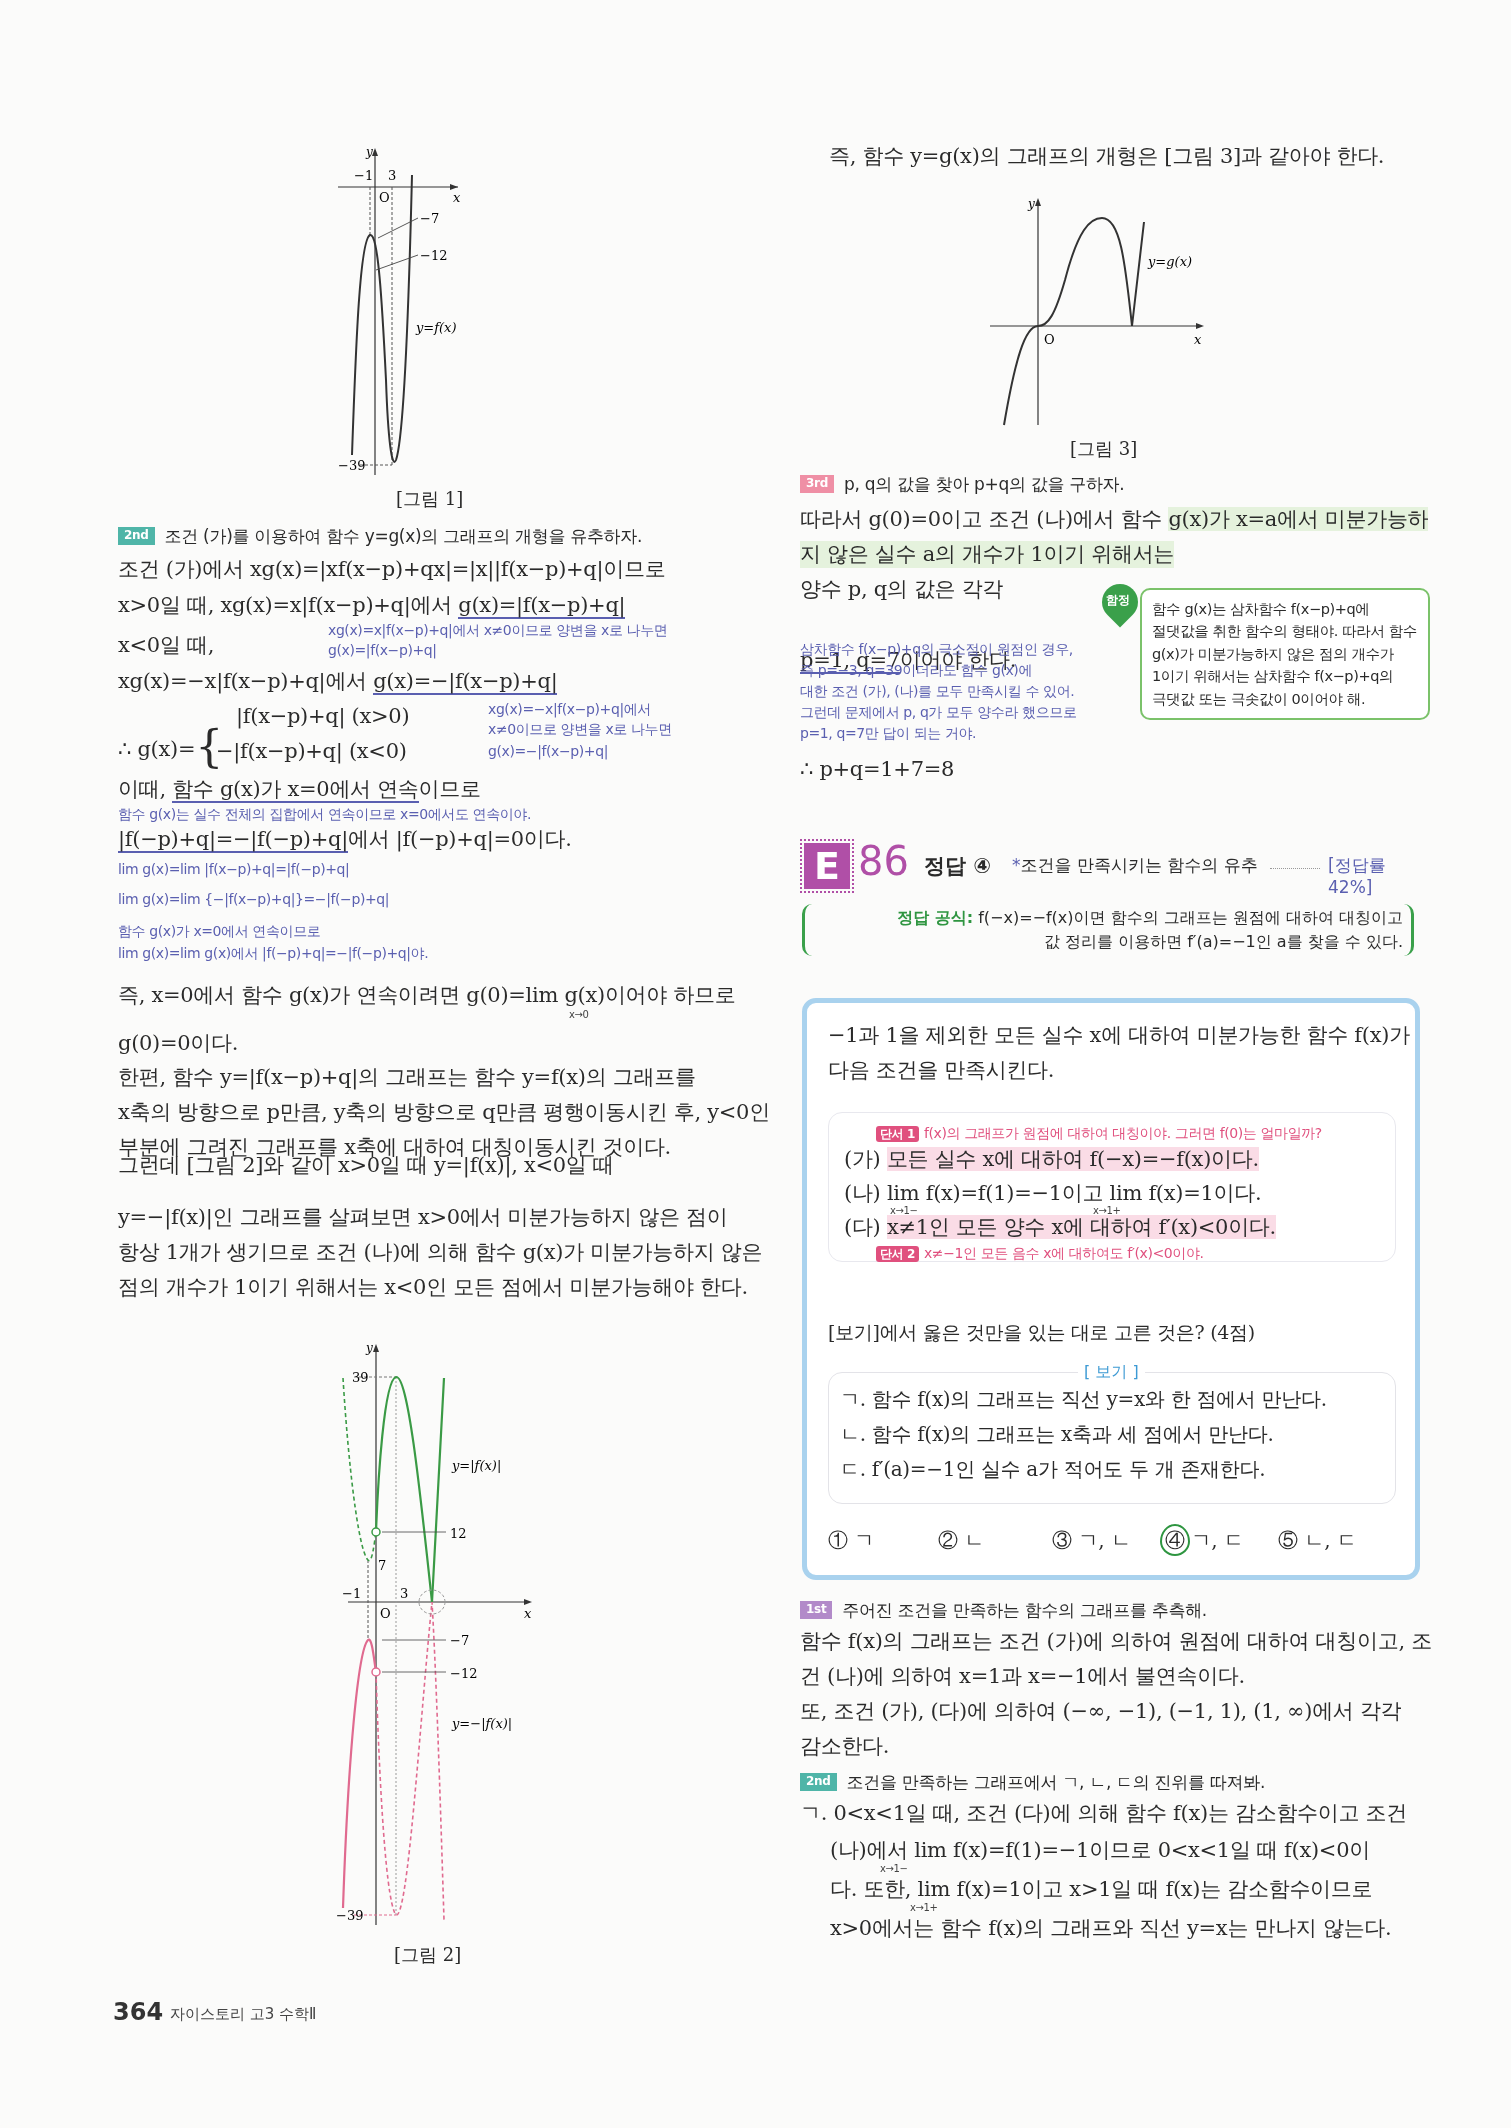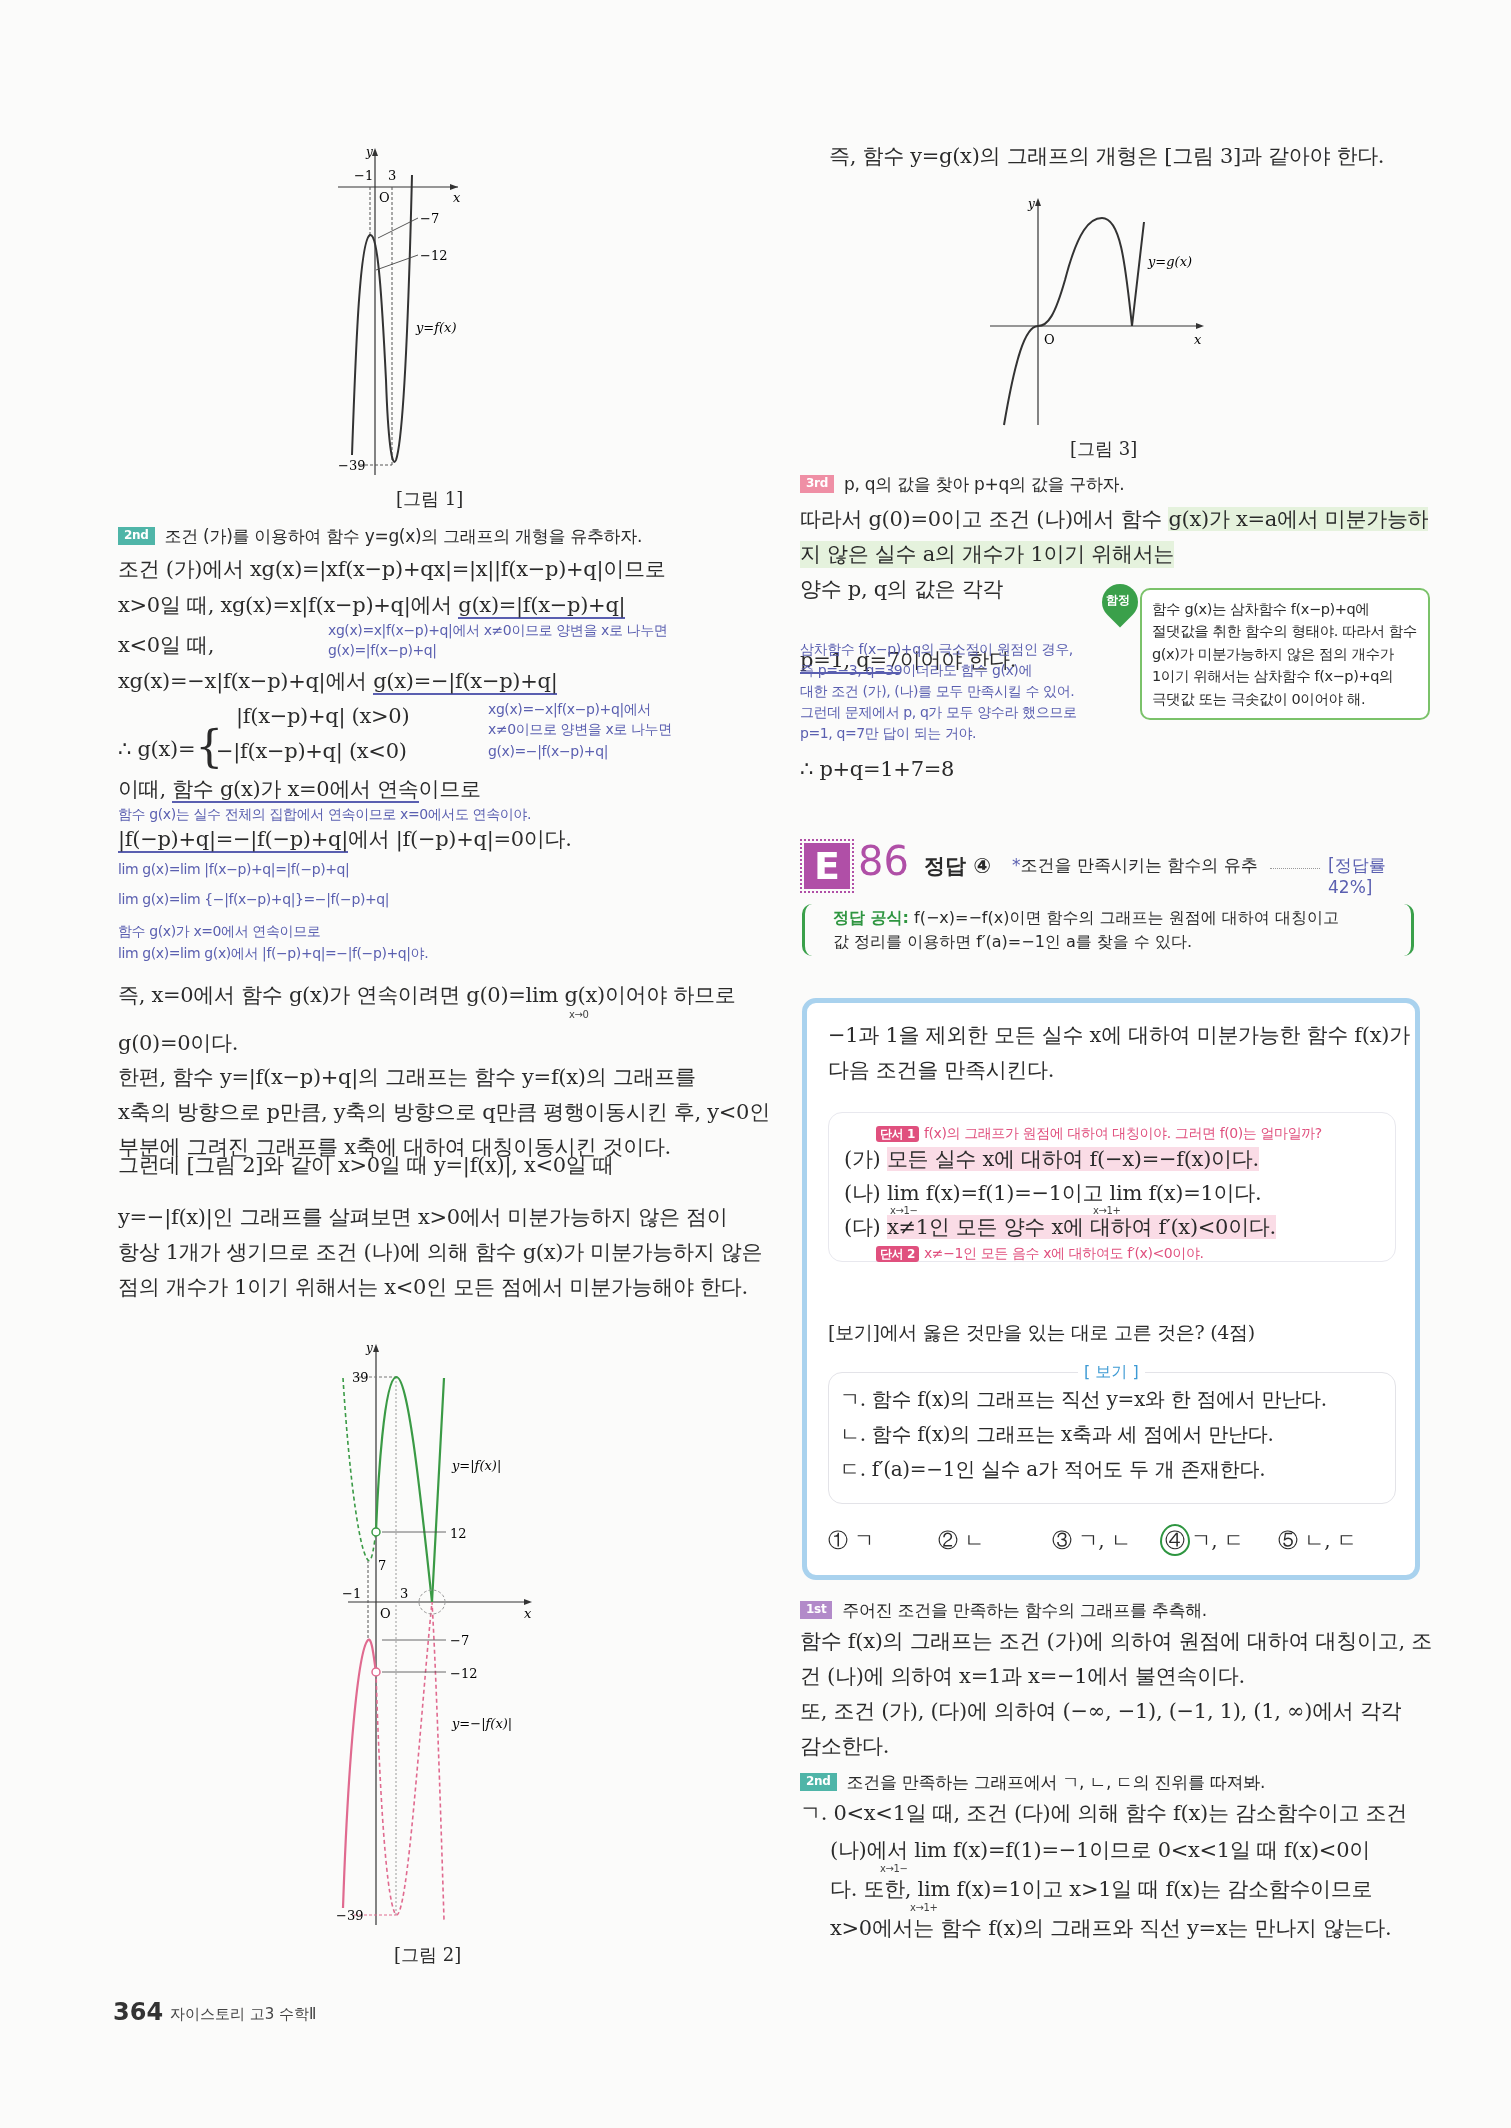--- a/index.html
+++ b/index.html
@@ -35,22 +35,22 @@
     font-family: "DejaVu Sans", "Liberation Sans", sans-serif; font-size: 38px; font-weight: bold;
     display: flex; align-items: center; justify-content: center; outline: 2px dotted #b04fa7; outline-offset: 2px;
   }
   .e-num { position: absolute; font-family: "DejaVu Sans", "Liberation Sans", sans-serif; font-size: 40px; color: #b04fa7; }
   .answer-label { position: absolute; font-family: "DejaVu Sans", "Liberation Sans", sans-serif; font-size: 21px; font-weight: bold; }
   .topic { position: absolute; font-family: "DejaVu Sans", "Liberation Sans", sans-serif; font-size: 17px; }
   .topic .star { color: #5a5fb0; }
   .rate { position: absolute; font-family: "DejaVu Sans", "Liberation Sans", sans-serif; font-size: 17px; color: #5a5fb0; }
   .formula-box {
     position: absolute; border-left: 3px solid #3aa04a; border-right: 3px solid #3aa04a;
-    border-radius: 10px; padding: 2px 28px; font-family: "DejaVu Sans", "Liberation Sans", sans-serif;
-    font-size: 16px; line-height: 1.5;
+    border-radius: 10px; padding: 2px 8px; font-family: "DejaVu Sans", "Liberation Sans", sans-serif;
+    font-size: 16px; line-height: 1.5; text-align: right;
   }
   .formula-box .fl { color: #2e9540; font-weight: bold; }
   .problem-box {
     position: absolute; border: 5px solid #a9d2ee; border-radius: 14px; background: #fff;
   }
   .cond-box { position: absolute; border: 1px solid #e8e8ee; border-radius: 14px; background: #fff; }
   .bogi-box { position: absolute; border: 1px solid #e3e3e8; border-radius: 14px; background: #fff; }
   .bogi-title { position: absolute; font-family: "DejaVu Sans", "Liberation Sans", sans-serif; font-size: 16px; color: #3d9ad4; background: #fff; padding: 0 6px; }
   .hint-badge { display: inline-block; font-family: "DejaVu Sans", "Liberation Sans", sans-serif; font-size: 12px; font-weight: bold; color: #fff; background: #e0507e; border-radius: 3px; padding: 0 4px; margin-right: 5px; }
   .choice { position: absolute; font-size: 20px; white-space: nowrap; }

